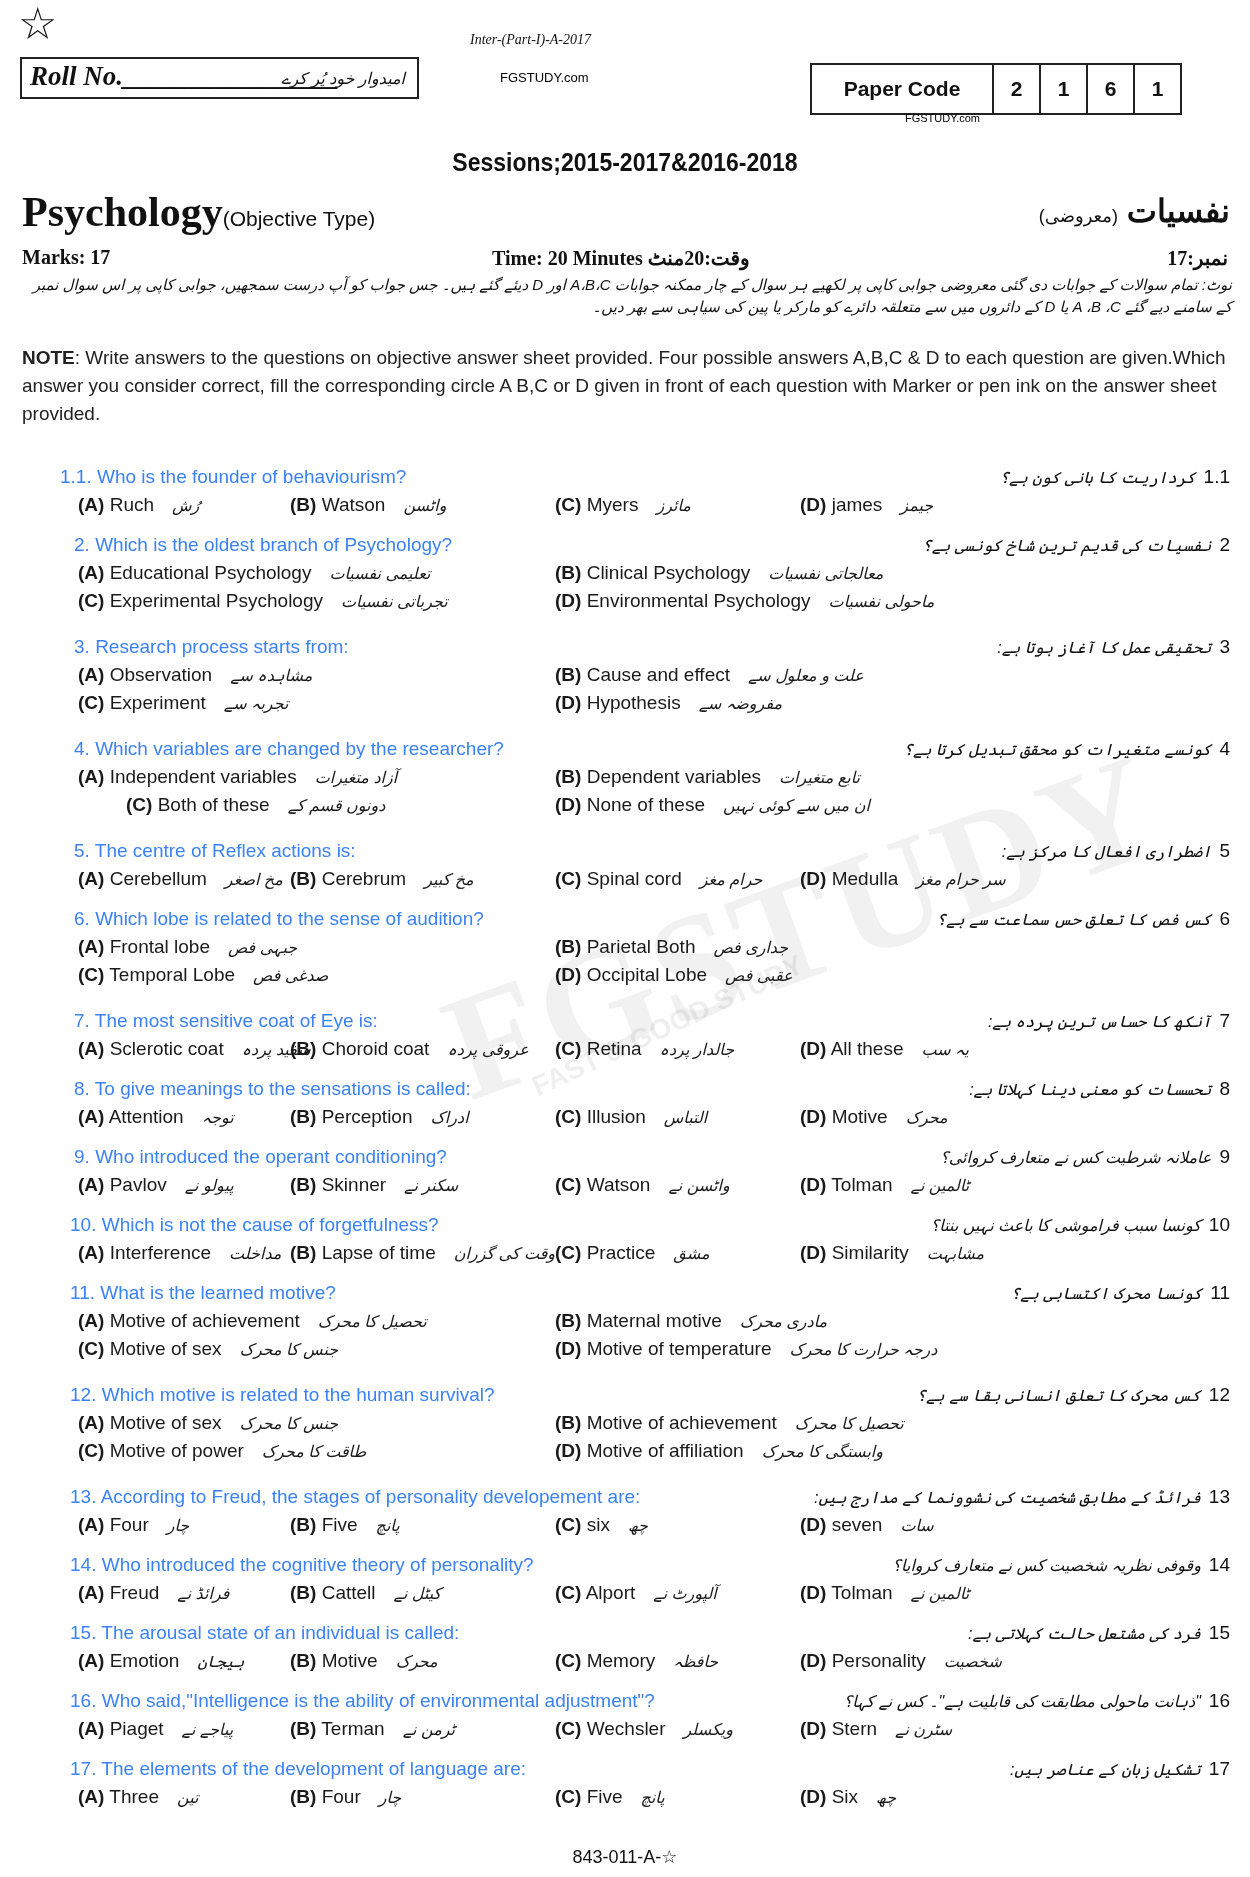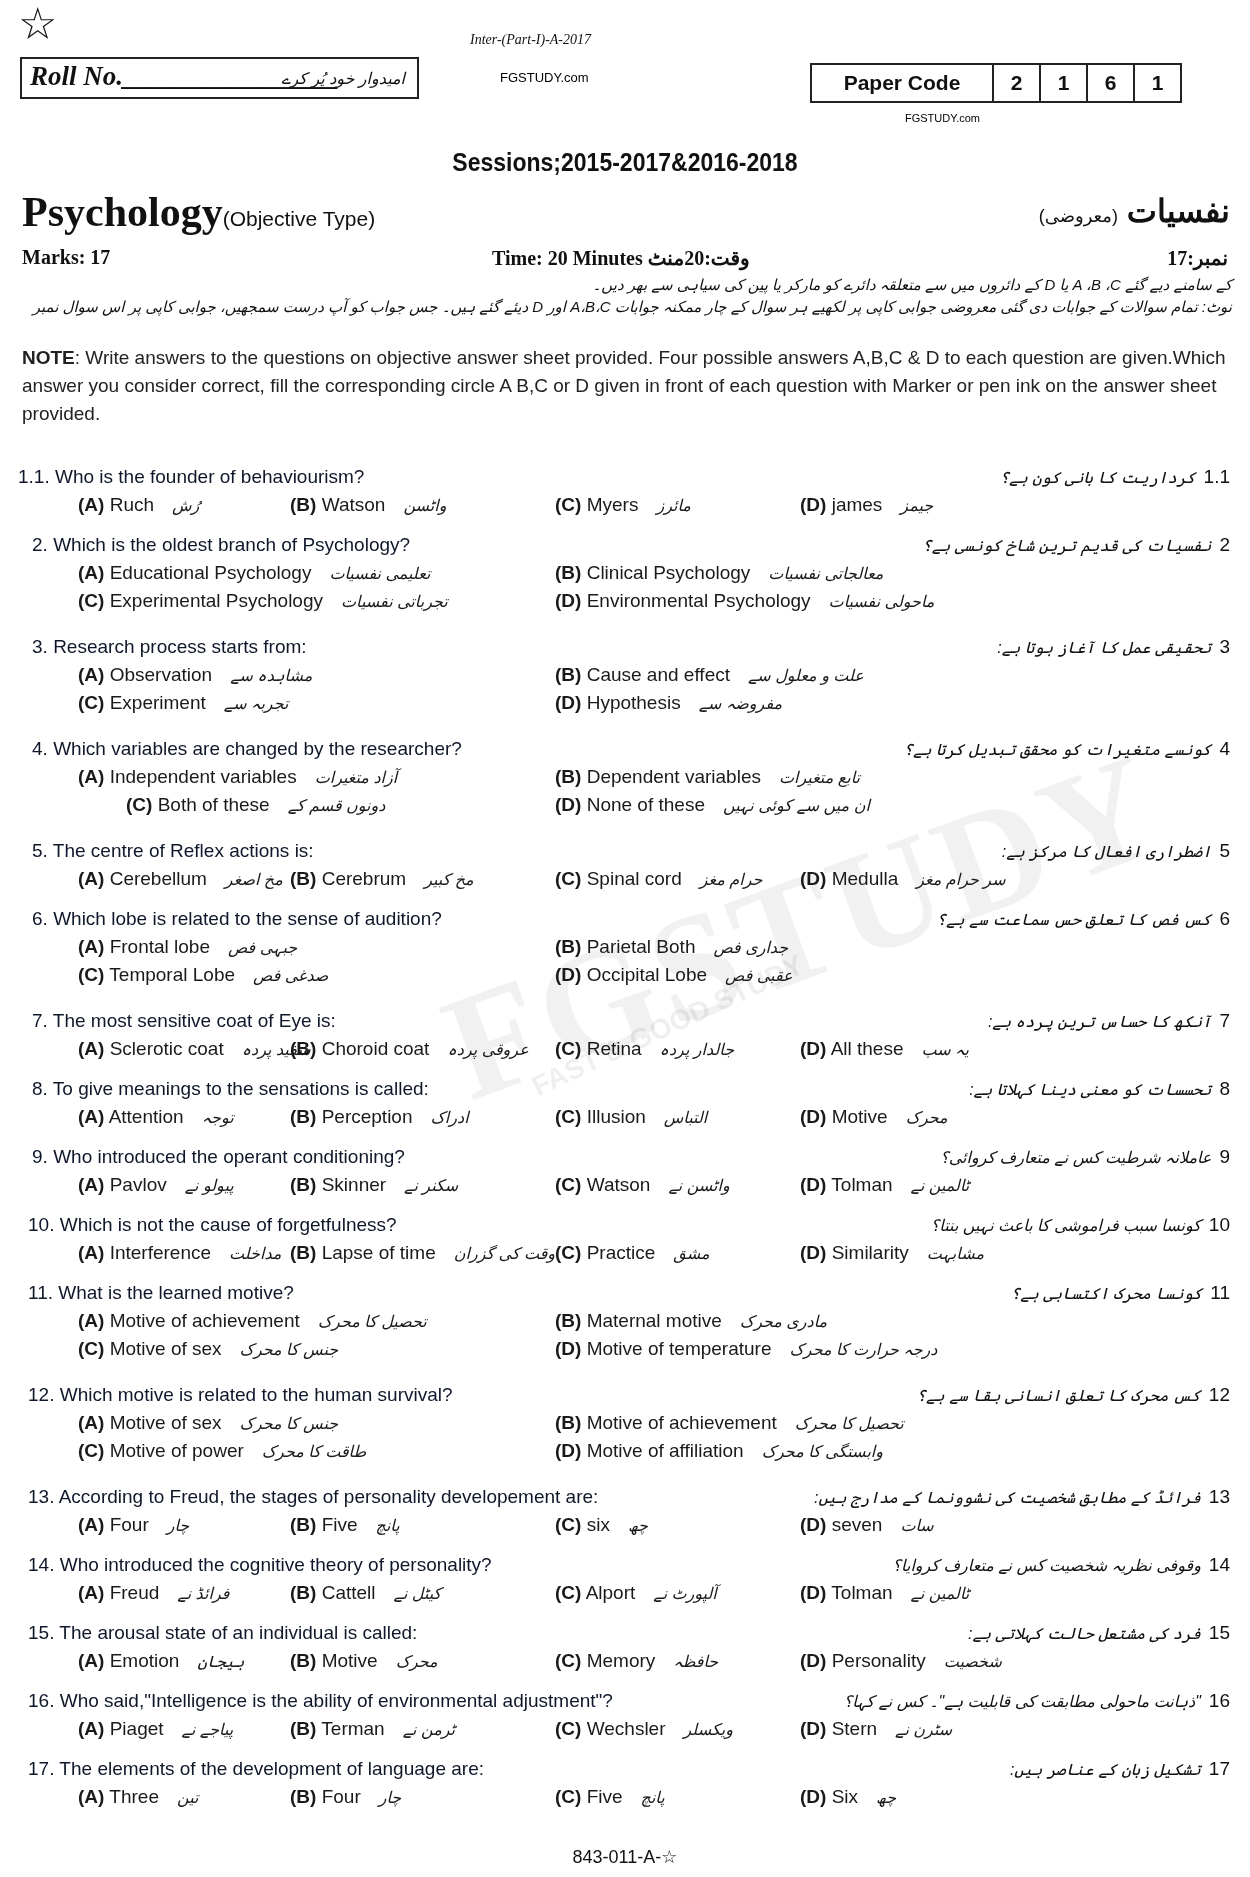--- a/index.html
+++ b/index.html
@@ -4,36 +4,36 @@
 <style>
   html,body{margin:0;padding:0;background:#fff;}
   body{width:1250px;height:1877px;position:relative;overflow:hidden;color:#111;font-family:"Liberation Sans",sans-serif;}
   .abs{position:absolute;}
   .star{left:18px;top:2px;font-size:44px;line-height:44px;font-family:"DejaVu Sans",sans-serif;}
   .rollbox{left:20px;top:57px;width:399px;height:42px;border:2px solid #222;box-sizing:border-box;}
   .roll-label{left:8px;top:2px;font-family:"Liberation Serif",serif;font-style:italic;font-weight:bold;font-size:27px;}
   .roll-urdu{right:12px;top:10px;font-size:16px;font-style:italic;direction:rtl;}
   .inter{left:470px;top:32px;font-family:"Liberation Serif",serif;font-style:italic;font-size:14px;}
   .wm-small{font-size:13px;color:#000000;}
-  .papercode{left:810px;top:63px;height:40px;display:flex;border:2px solid #222;box-sizing:border-box;}
+  .papercode{left:810px;top:63px;height:52px;display:flex;border:2px solid #222;box-sizing:border-box;}
   .papercode .pc-label{width:180px;display:flex;align-items:center;justify-content:center;font-weight:bold;font-size:21px;border-right:2px solid #222;}
   .papercode .pc-digit{width:45px;display:flex;align-items:center;justify-content:center;font-weight:bold;font-size:21px;border-right:2px solid #222;}
   .papercode .pc-digit:last-child{border-right:none;}
   .sessions{left:0;width:1250px;top:148px;text-align:center;font-weight:bold;font-size:25px;font-family:"Liberation Sans",sans-serif;transform:scaleX(0.92);}
   .subject{left:22px;top:188px;font-family:"Liberation Serif",serif;font-weight:bold;font-size:42px;}
   .subject-type{font-family:"Liberation Sans",sans-serif;font-weight:normal;font-size:21px;}
   .subject-urdu{right:20px;top:192px;font-size:32px;font-weight:bold;direction:rtl;}
   .subject-urdu small{font-size:18px;font-weight:normal;}
   .marks{left:22px;top:246px;font-family:"Liberation Serif",serif;font-weight:bold;font-size:20px;}
   .time{left:492px;top:246px;font-family:"Liberation Serif",serif;font-weight:bold;font-size:20px;}
   .marks-urdu{right:22px;top:246px;font-family:"Liberation Serif",serif;font-weight:bold;font-size:20px;direction:rtl;}
   .urdu-note{right:18px;top:274px;width:1210px;font-size:15px;direction:rtl;text-align:right;line-height:22px;font-style:italic;}
   .note{left:22px;top:344px;width:1210px;font-size:19px;line-height:28px;color:#222;}
   .note b{font-weight:bold;}
-  .q{position:absolute;font-size:19px;color:#0f172a;white-space:nowrap;}
+  .q{position:absolute;font-size:19px;color:#3b82f6;white-space:nowrap;margin-left:42px;}
   .qnum{display:inline-block;}
   .opt{position:absolute;font-size:19px;color:#1a1a1a;white-space:nowrap;}
   .opt .lbl{font-weight:bold;}
   .opt .ur{font-style:italic;font-size:16px;margin-left:18px;}
   .urq{position:absolute;right:20px;font-size:16px;font-style:italic;direction:rtl;white-space:nowrap;}
   .urq .n{font-style:normal;font-size:19px;margin-left:8px;}
   .footer{left:0;width:1250px;top:1846px;text-align:center;font-size:18px;}
   .watermark{left:430px;top:840px;font-family:"Liberation Serif",serif;font-size:150px;color:#000;opacity:0.05;transform:rotate(-20deg);font-weight:bold;letter-spacing:4px;}
   .watermark2{left:520px;top:1010px;font-size:28px;color:#000;opacity:0.06;transform:rotate(-25deg);font-weight:bold;}
 </style>
@@ -69,22 +69,22 @@
 </div>
 <div class="abs subject-urdu">
   <span>نفسیات</span> <small>(معروضی)</small>
 </div>
 
 <div class="abs marks">Marks: 17</div>
 <div class="abs time">Time: 20 Minutes وقت:20منٹ</div>
 <div class="abs marks-urdu">نمبر:17</div>
 
 <div class="abs urdu-note">
+  <div>نوٹ: تمام سوالات کے جوابات دی گئی معروضی جوابی کاپی پر لکھیے ہر سوال کے چار ممکنہ جوابات A،B،C اور D دیئے گئے ہیں۔ جس جواب کو آپ درست سمجھیں، جوابی کاپی پر اس سوال نمبر</div>
   <div>کے سامنے دیے گئے A ،B ،C یا D کے دائروں میں سے متعلقہ دائرے کو مارکر یا پین کی سیاہی سے بھر دیں۔</div>
-  <div>نوٹ: تمام سوالات کے جوابات دی گئی معروضی جوابی کاپی پر لکھیے ہر سوال کے چار ممکنہ جوابات A،B،C اور D دیئے گئے ہیں۔ جس جواب کو آپ درست سمجھیں، جوابی کاپی پر اس سوال نمبر</div>
 </div>
 
 <div class="abs note">
   <b>NOTE</b><span>: Write answers to the questions on objective answer sheet provided. Four possible answers A,B,C &amp; D to each question are given.Which answer you consider correct, fill the corresponding circle A B,C or D given in front of each question with Marker or pen ink on the answer sheet provided.</span>
 </div>
 
 <div id="questions">
     <div class="q" style="left: 18px; top: 466px;"><span class="qnum">1.1.</span> <span>Who is the founder of behaviourism?</span></div>
     <div class="urq" style="top: 466px;"><span class="n">1.1</span><span>کرداریت کا بانی کون ہے؟</span></div>
     <div class="opt" style="left: 78px; top: 494px;"><span class="lbl">(A)</span> <span>Ruch</span><span class="ur">رُش</span></div>

